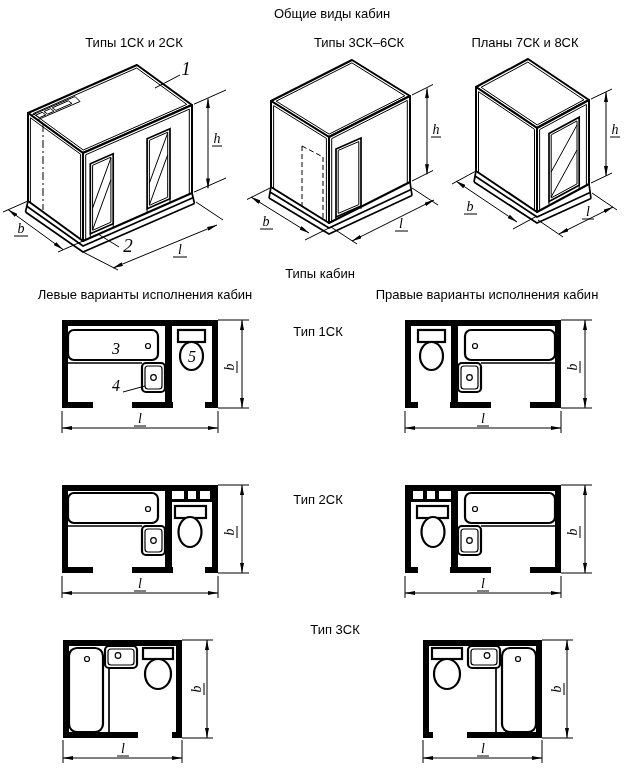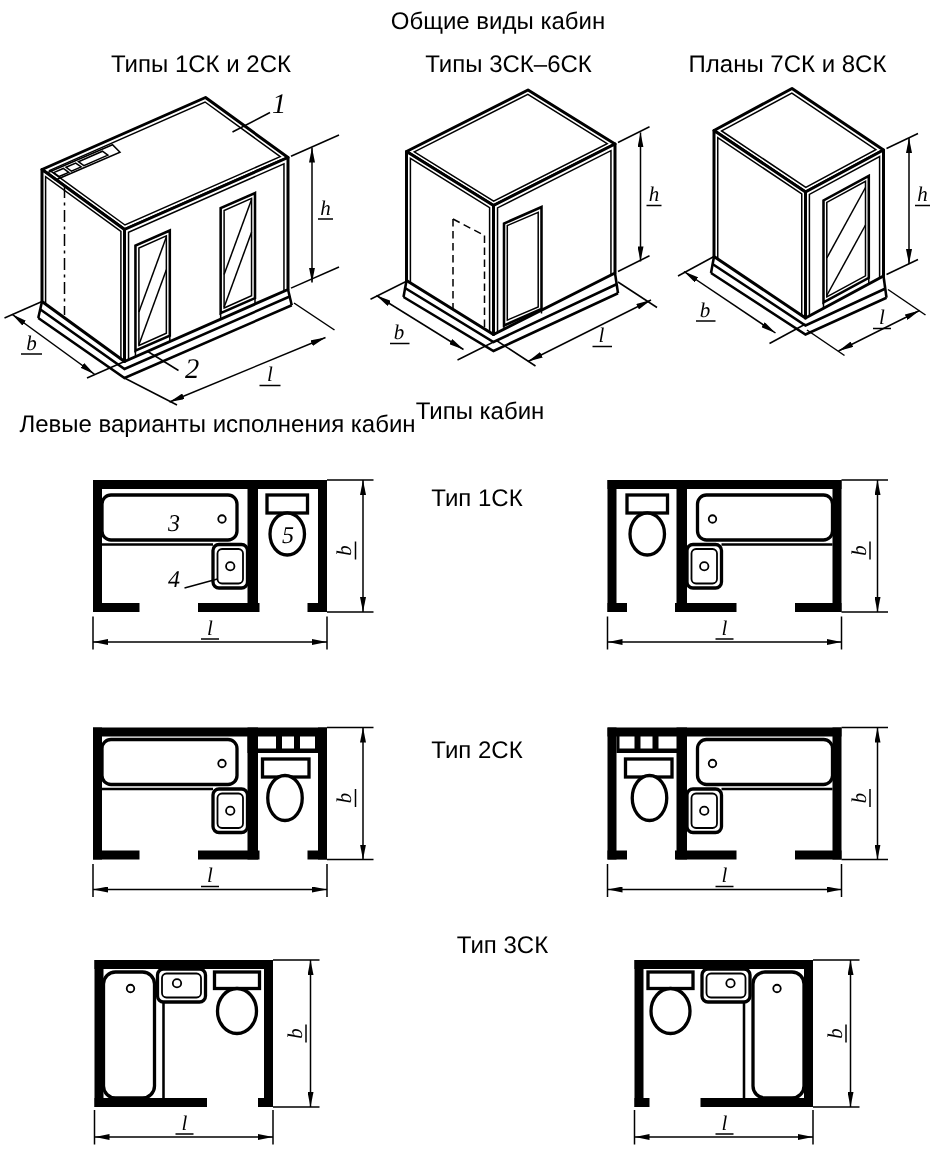--- a/index.html
+++ b/index.html
@@ -1,18 +1,18 @@
 <!DOCTYPE html>
 <html><head>
 <meta charset="utf-8">
 <style>
   html,body { margin:0; padding:0; background:#fff; }
   .page { position:relative; width:626px; height:771px; background:#fff; overflow:hidden;
           font-family:"Liberation Sans", sans-serif; color:#000; }
-  .label { position:absolute; transform:translateX(-50%); font-size:16px; white-space:nowrap; }
+  .label { position:absolute; transform:translateX(-50%); font-size:13px; white-space:nowrap; }
   svg { position:absolute; left:0; top:0; }
   .face { fill:#fff; stroke:#000; stroke-width:2; stroke-linejoin:round; }
   .thin { fill:none; stroke:#000; stroke-width:1; }
   .med  { fill:none; stroke:#000; stroke-width:1.7; }
   .dash { fill:none; stroke:#000; stroke-width:1; stroke-dasharray:8 3 2 3; }
   .dash2{ fill:none; stroke:#000; stroke-width:1; stroke-dasharray:5 3; }
   .dim  { fill:none; stroke:#000; stroke-width:1; }
   .wall { fill:#000; stroke:none; }
   .fix  { fill:#fff; stroke:#000; stroke-width:2.2; }
   .fix2 { fill:none; stroke:#000; stroke-width:1.2; }
@@ -20,24 +20,25 @@
   .callout { font:italic 16px "Liberation Serif", serif; fill:#000; text-anchor:middle; }
   .callout2{ font:italic 19px "Liberation Serif", serif; fill:#000; text-anchor:middle; }
   .ul { stroke:#000; stroke-width:1; }
 </style>
 </head>
 <body>
 
 <div class="page">
   <div class="label" style="left:332px;top:6px">Общие виды кабин</div>
   <div class="label" style="left:134px;top:35px">Типы 1СК и 2СК</div>
-  <div class="label" style="left:339px;top:35px">Типы 3СК–6СК</div>
+  <div class="label" style="left:359px;top:35px">Типы 3СК–6СК</div>
   <div class="label" style="left:525px;top:35px">Планы 7СК и 8СК</div>
   <div class="label" style="left:320px;top:266px">Типы кабин</div>
-  <div class="label" style="left:145px;top:275px">Левые варианты исполнения кабин</div>
+  <div class="label" style="left:145px;top:287px">Левые варианты исполнения кабин</div>
+  <div class="label" style="left:487px;top:287px">Правые варианты исполнения кабин</div>
   <div class="label" style="left:318px;top:324px">Тип 1СК</div>
   <div class="label" style="left:318px;top:492px">Тип 2СК</div>
   <div class="label" style="left:335px;top:622px">Тип 3СК</div>
 
   <svg width="626" height="771" viewBox="0 0 626 771">
     <defs>
       <marker id="arr" viewBox="0 0 10 4" refX="10" refY="2" markerWidth="10" markerHeight="4" markerUnits="userSpaceOnUse" orient="auto-start-reverse">
         <path d="M0,0 L10,2 L0,4 Z" fill="#000"></path>
       </marker>
 

